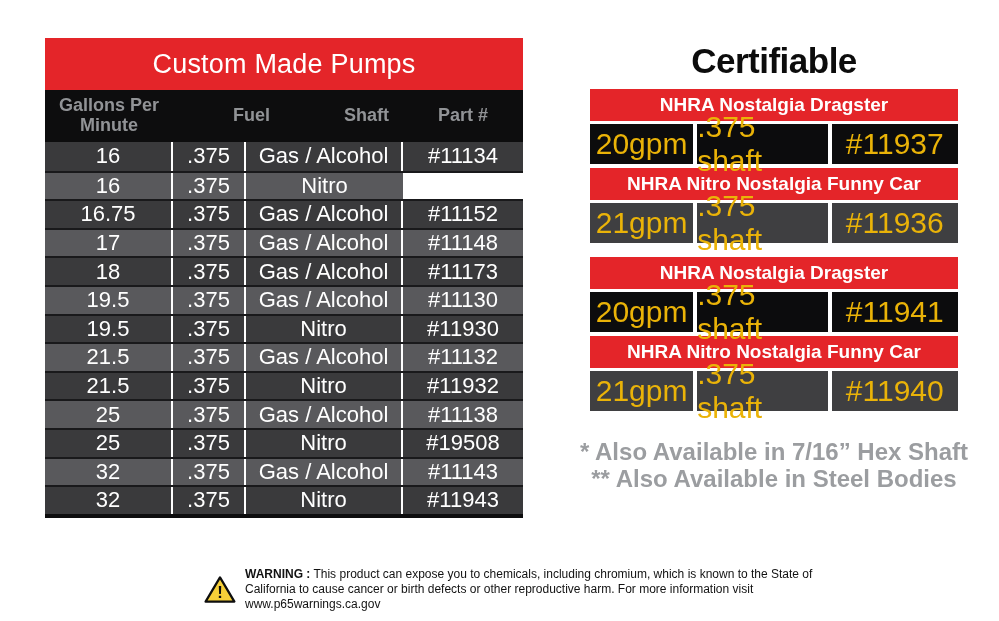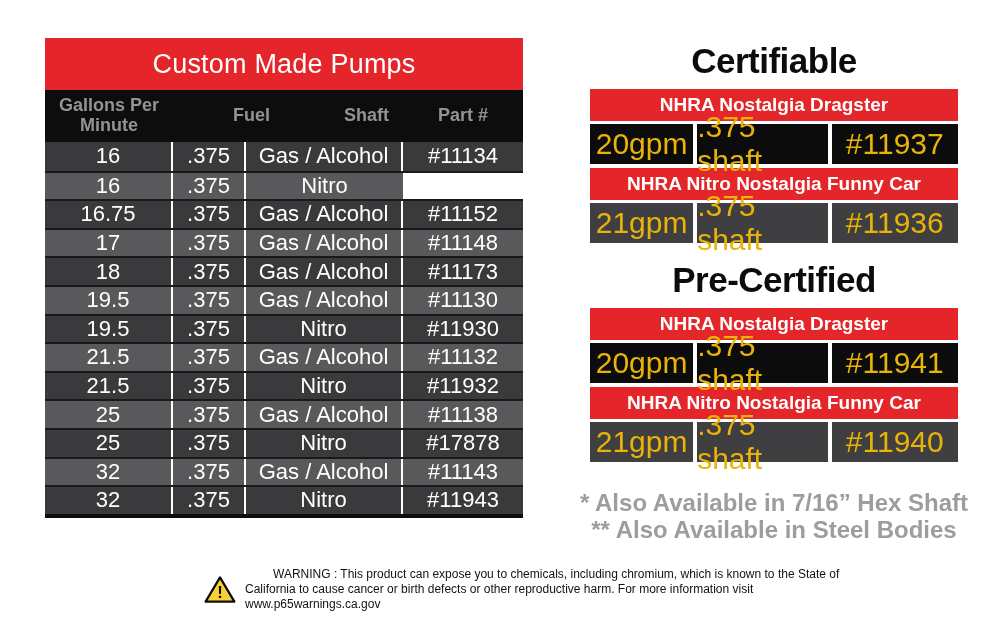--- a/index.html
+++ b/index.html
@@ -135,21 +135,21 @@
     align-items: center;
     gap: 9px;
   }
   .warning-icon { flex: 0 0 auto; display: flex; }
   .warning-text {
     width: 608px;
     font-size: 12px;
     line-height: 1.27;
     color: #121212;
   }
-  .warning-text b { font-weight: normal; margin-left: 28px; }
+  .warning-text b { font-weight: bold; }
 </style>
 </head>
 <body>
 
 <div class="canvas">
 
   <div class="pump-table">
     <div class="pump-title">Custom Made Pumps</div>
     <div class="pump-header" id="pump-header">
         <div class="pcell c0">Gallons Per Minute</div>
@@ -214,21 +214,21 @@
         <div class="prow light">
           <div class="pcell c0">25</div>
           <div class="pcell c1">.375</div>
           <div class="pcell c2">Gas / Alcohol</div>
           <div class="pcell c3">#11138</div>
         </div>
         <div class="prow dark">
           <div class="pcell c0">25</div>
           <div class="pcell c1">.375</div>
           <div class="pcell c2">Nitro</div>
-          <div class="pcell c3">#17878</div>
+          <div class="pcell c3">#19508</div>
         </div>
         <div class="prow light">
           <div class="pcell c0">32</div>
           <div class="pcell c1">.375</div>
           <div class="pcell c2">Gas / Alcohol</div>
           <div class="pcell c3">#11143</div>
         </div>
         <div class="prow dark">
           <div class="pcell c0">32</div>
           <div class="pcell c1">.375</div>
@@ -256,21 +256,20 @@
             <div class="cert-row gray-row">
               <div class="cert-cell cc0">21gpm</div>
               <div class="cert-cell cc1">.375 shaft</div>
               <div class="cert-cell cc2">#11936</div>
             </div>
           </div>
         </div>
     </section>
 
     <section class="cert-section second">
-      <h2 class="section-heading">Pre-Certified</h2>
       <div class="entries" id="precertified-entries">
           <div class="cert-entry">
             <div class="red-band">NHRA Nostalgia Dragster</div>
             <div class="cert-row black-row">
               <div class="cert-cell cc0">20gpm</div>
               <div class="cert-cell cc1">.375 shaft</div>
               <div class="cert-cell cc2">#11941</div>
             </div>
           </div>
           <div class="cert-entry">

